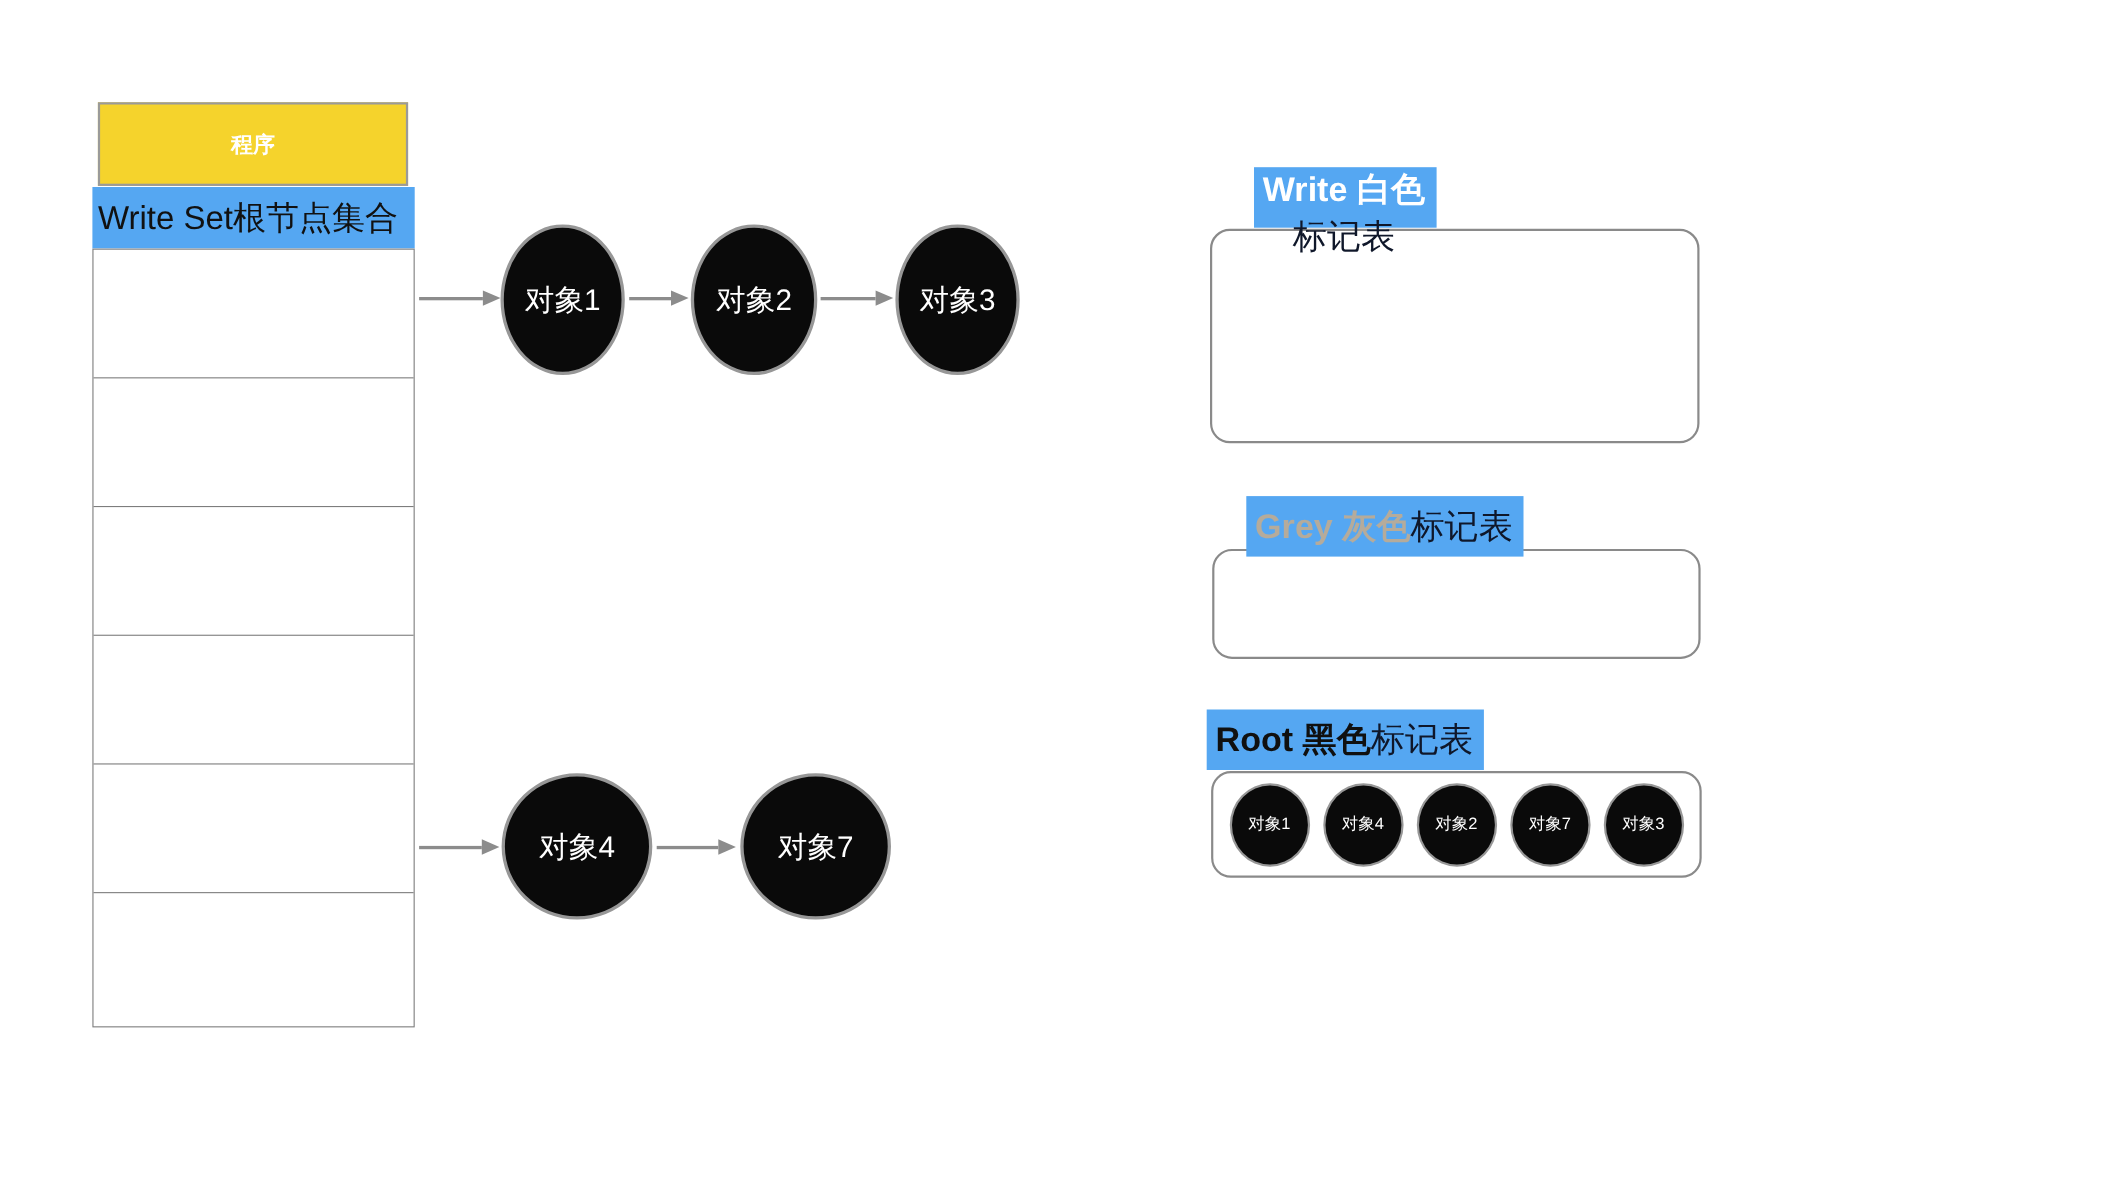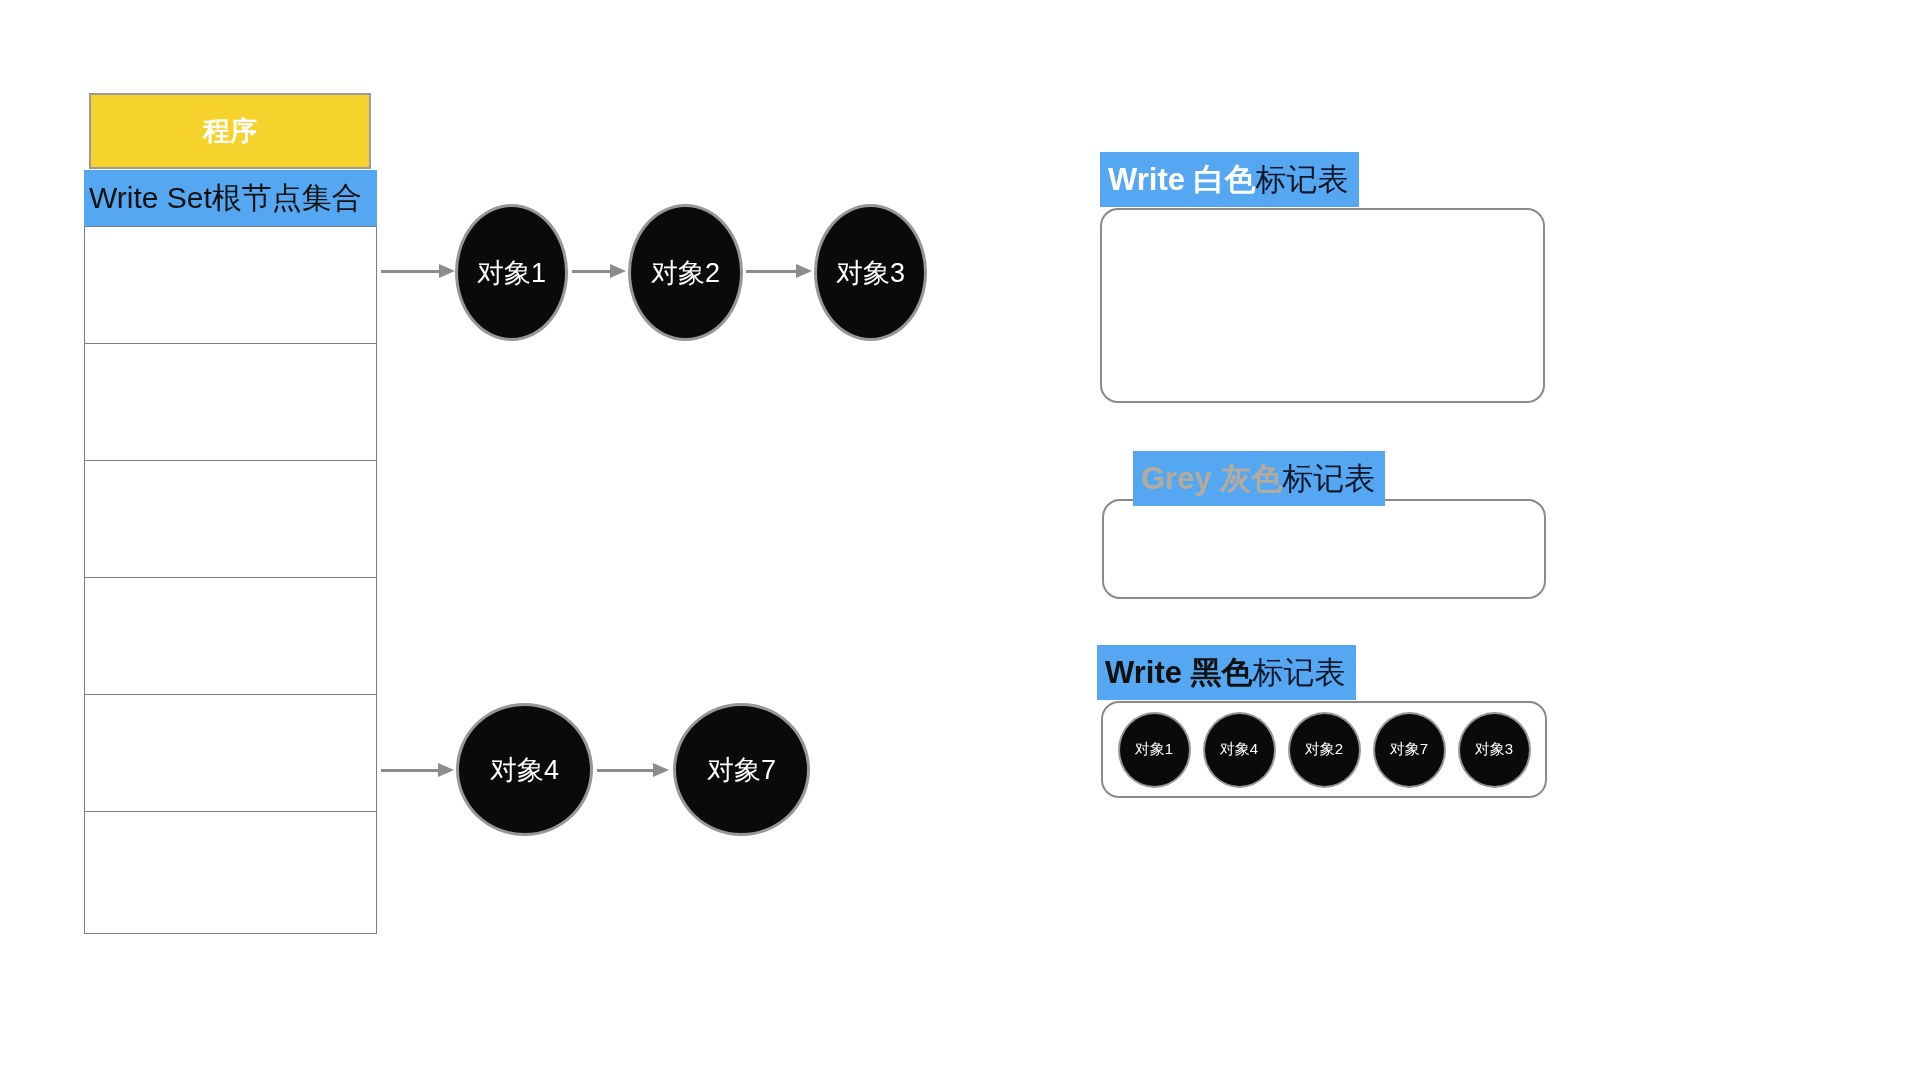--- a/index.html
+++ b/index.html
@@ -5,21 +5,21 @@
   html,body{margin:0;padding:0;background:#ffffff;}
   .stage{
     position:relative;width:1920px;height:1080px;background:#ffffff;overflow:hidden;
     font-family:"Liberation Sans","DejaVu Sans",sans-serif;
   }
   
   .program-box{
     position:absolute;left:89px;top:93px;width:282px;height:76px;
     background:#F5D32C;border:2px solid #9a9a9a;box-sizing:border-box;
     display:flex;align-items:center;justify-content:center;
-    color:#ffffff;font-size:27px;font-weight:bold;
+    color:#ffffff;font-size:20px;font-weight:bold;
   }
   .rootset{
     position:absolute;left:84px;top:170px;width:293px;height:56px;
     background:#55A7F2;box-sizing:border-box;
     display:flex;align-items:center;
     color:#111111;font-size:30px;padding-left:5px;
   }
   .mem-table{
     position:absolute;left:84px;top:226px;width:293px;height:708px;
     border:1px solid #7d7d7d;box-sizing:border-box;background:#ffffff;
@@ -103,34 +103,34 @@
     <span>对象3</span>
   </div>
 
   <div class="node" style="left:456px;top:703px;width:137px;height:133px;">
     <span>对象4</span>
   </div>
   <div class="node" style="left:673px;top:703px;width:137px;height:133px;">
     <span>对象7</span>
   </div>
 
-  <div class="panel-label lbl-white" style="left:1100px;top:152px;">
+  <div class="panel-label lbl-white" style="left:1140px;top:152px;flex-direction:column;">
     <span class="strong">Write 白色</span>
       <span class="rest">标记表</span>
   </div>
   <div class="panel" style="left:1100px;top:208px;width:445px;height:195px;"></div>
 
   <div class="panel-label lbl-grey" style="left:1102px;top:451px;margin-left:31px;">
     <span class="strong">Grey 灰色</span>
       <span class="rest">标记表</span>
   </div>
   <div class="panel" style="left:1102px;top:499px;width:444px;height:100px;"></div>
 
   <div class="panel-label lbl-black" style="left:1097px;top:645px;">
-    <span class="strong">Write 黑色</span>
+    <span class="strong">Root 黑色</span>
       <span class="rest">标记表</span>
   </div>
   <div class="panel" style="left:1101px;top:701px;width:446px;height:97px;"></div>
   <div class="black-panel-inner">
     <div class="node-sm">
         <span>对象1</span>
       </div>
     <div class="node-sm">
         <span>对象4</span>
       </div>

